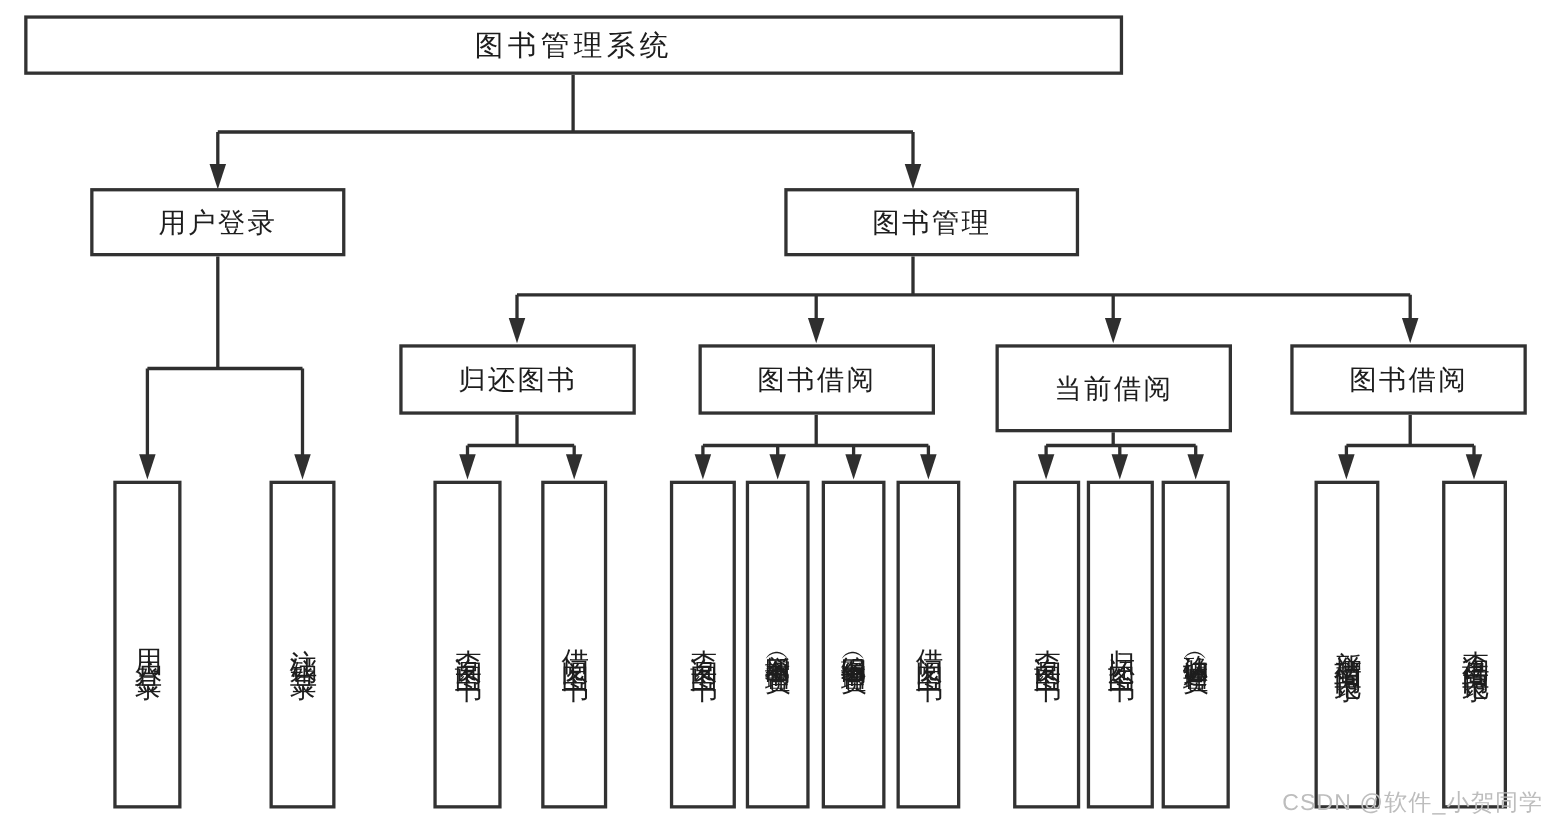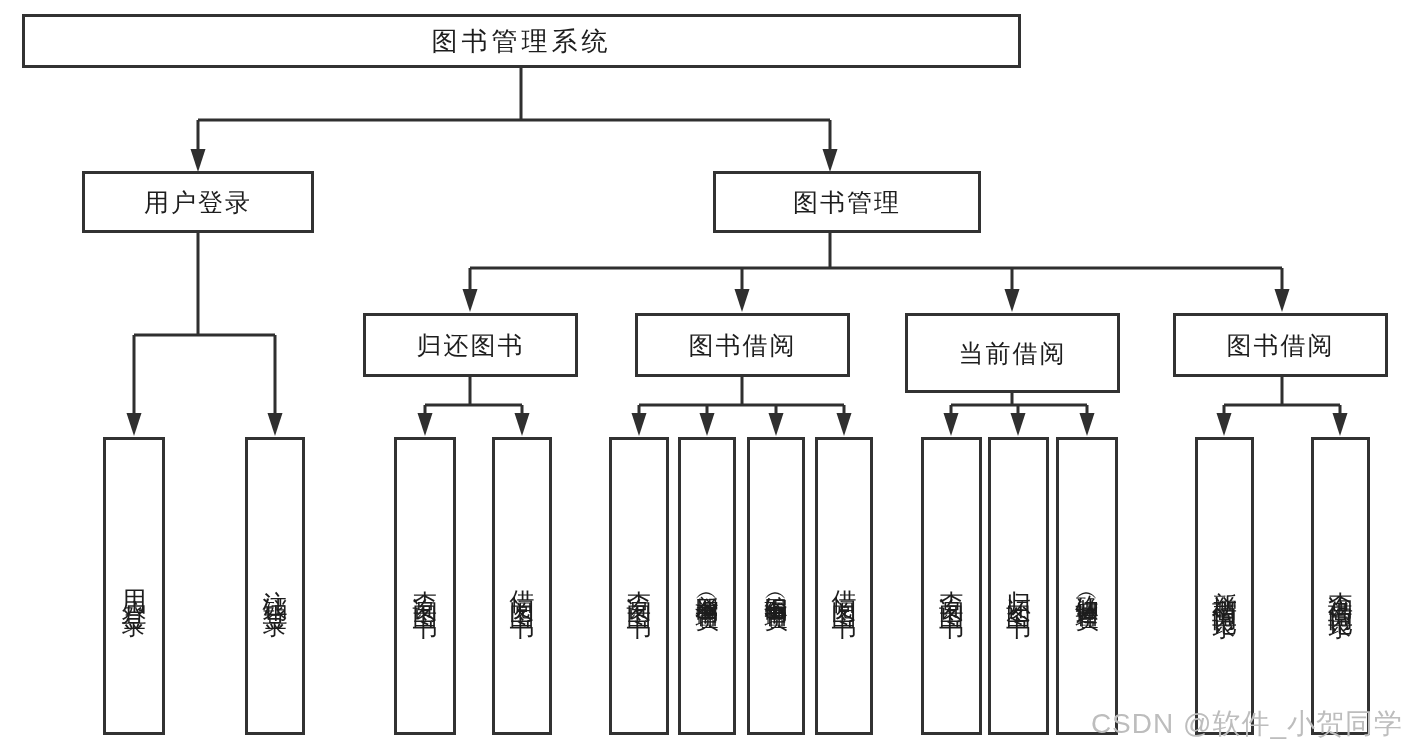--- a/index.html
+++ b/index.html
@@ -17,21 +17,21 @@
   .root .h-label{font-size:26px;letter-spacing:4px;}
   .v-label{
     writing-mode:vertical-rl;text-orientation:mixed;white-space:nowrap;
     font-size:25px;line-height:1;
   }
   .v4{letter-spacing:8px;}
   .v6{letter-spacing:5px;}
   .v9{letter-spacing:2px;font-size:23px;}
   .watermark{
     position:absolute;right:2px;bottom:4px;z-index:5;
-    font-size:28px;letter-spacing:1px;color:#bdbdbd;white-space:nowrap;
+    font-size:21px;letter-spacing:1px;color:#bdbdbd;white-space:nowrap;
   }
 </style>
 </head>
 <body>
 
 <div class="stage">
 
   <svg id="connectors" width="1405" height="747" viewBox="0 0 1405 747">
     <path fill="none" stroke="#2f2f2f" stroke-width="3" d="
       M521 68V120 M198 120H830 M198 120V152 M830 120V152

